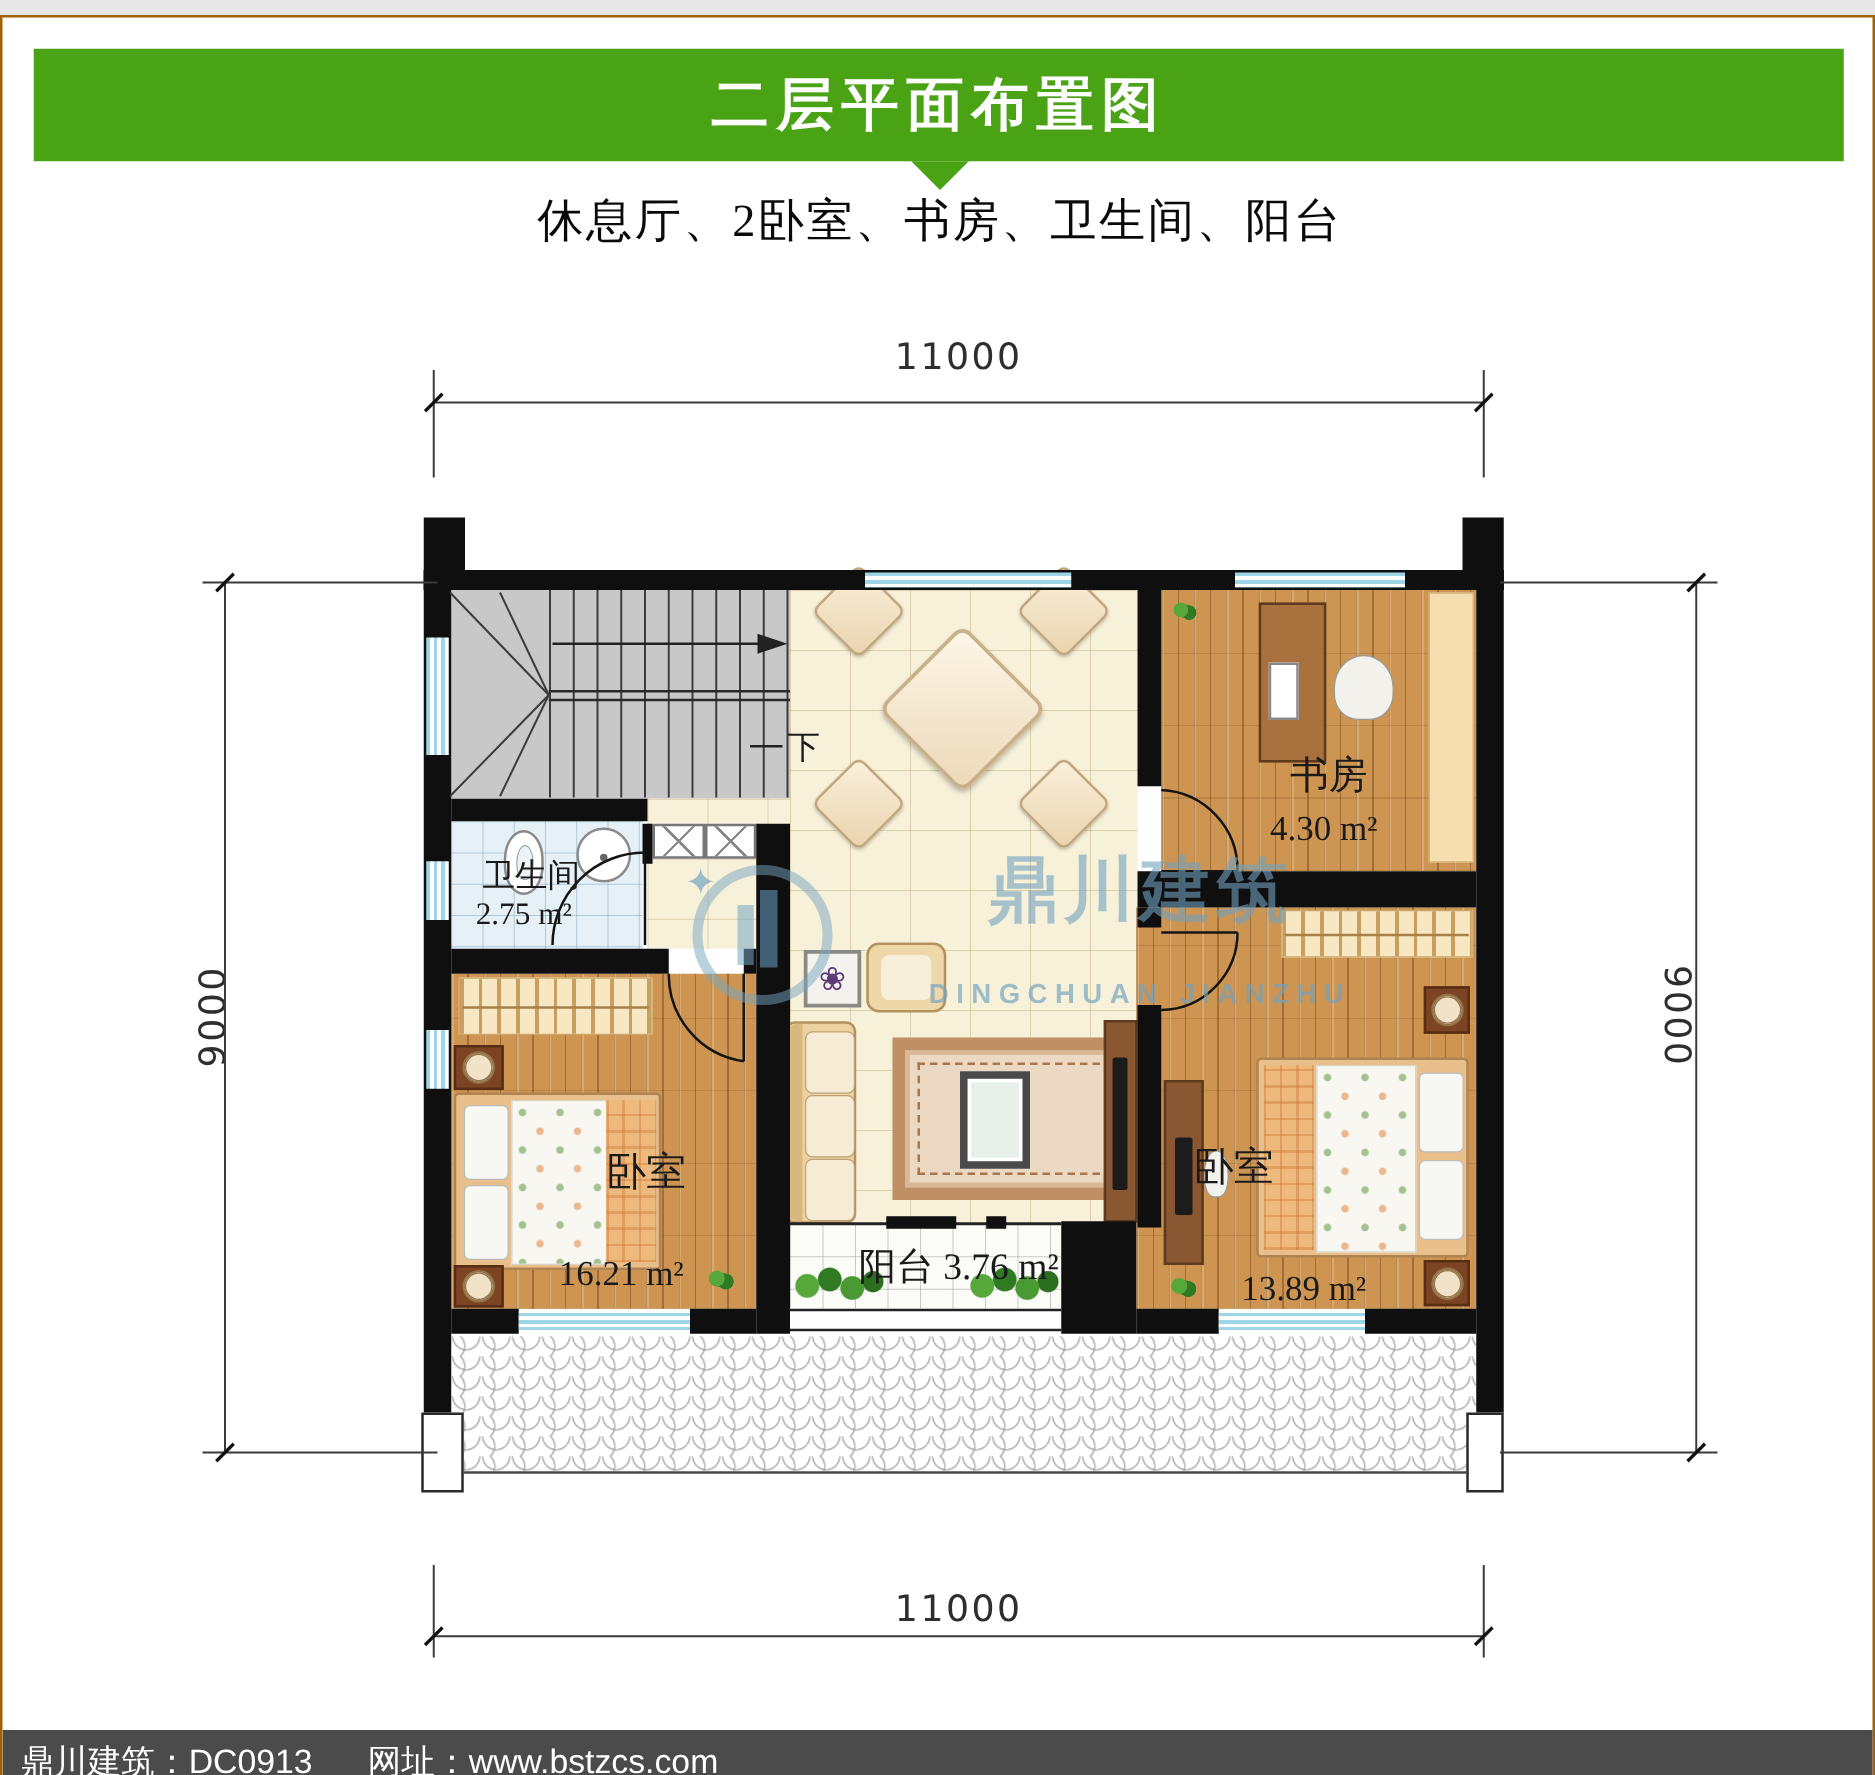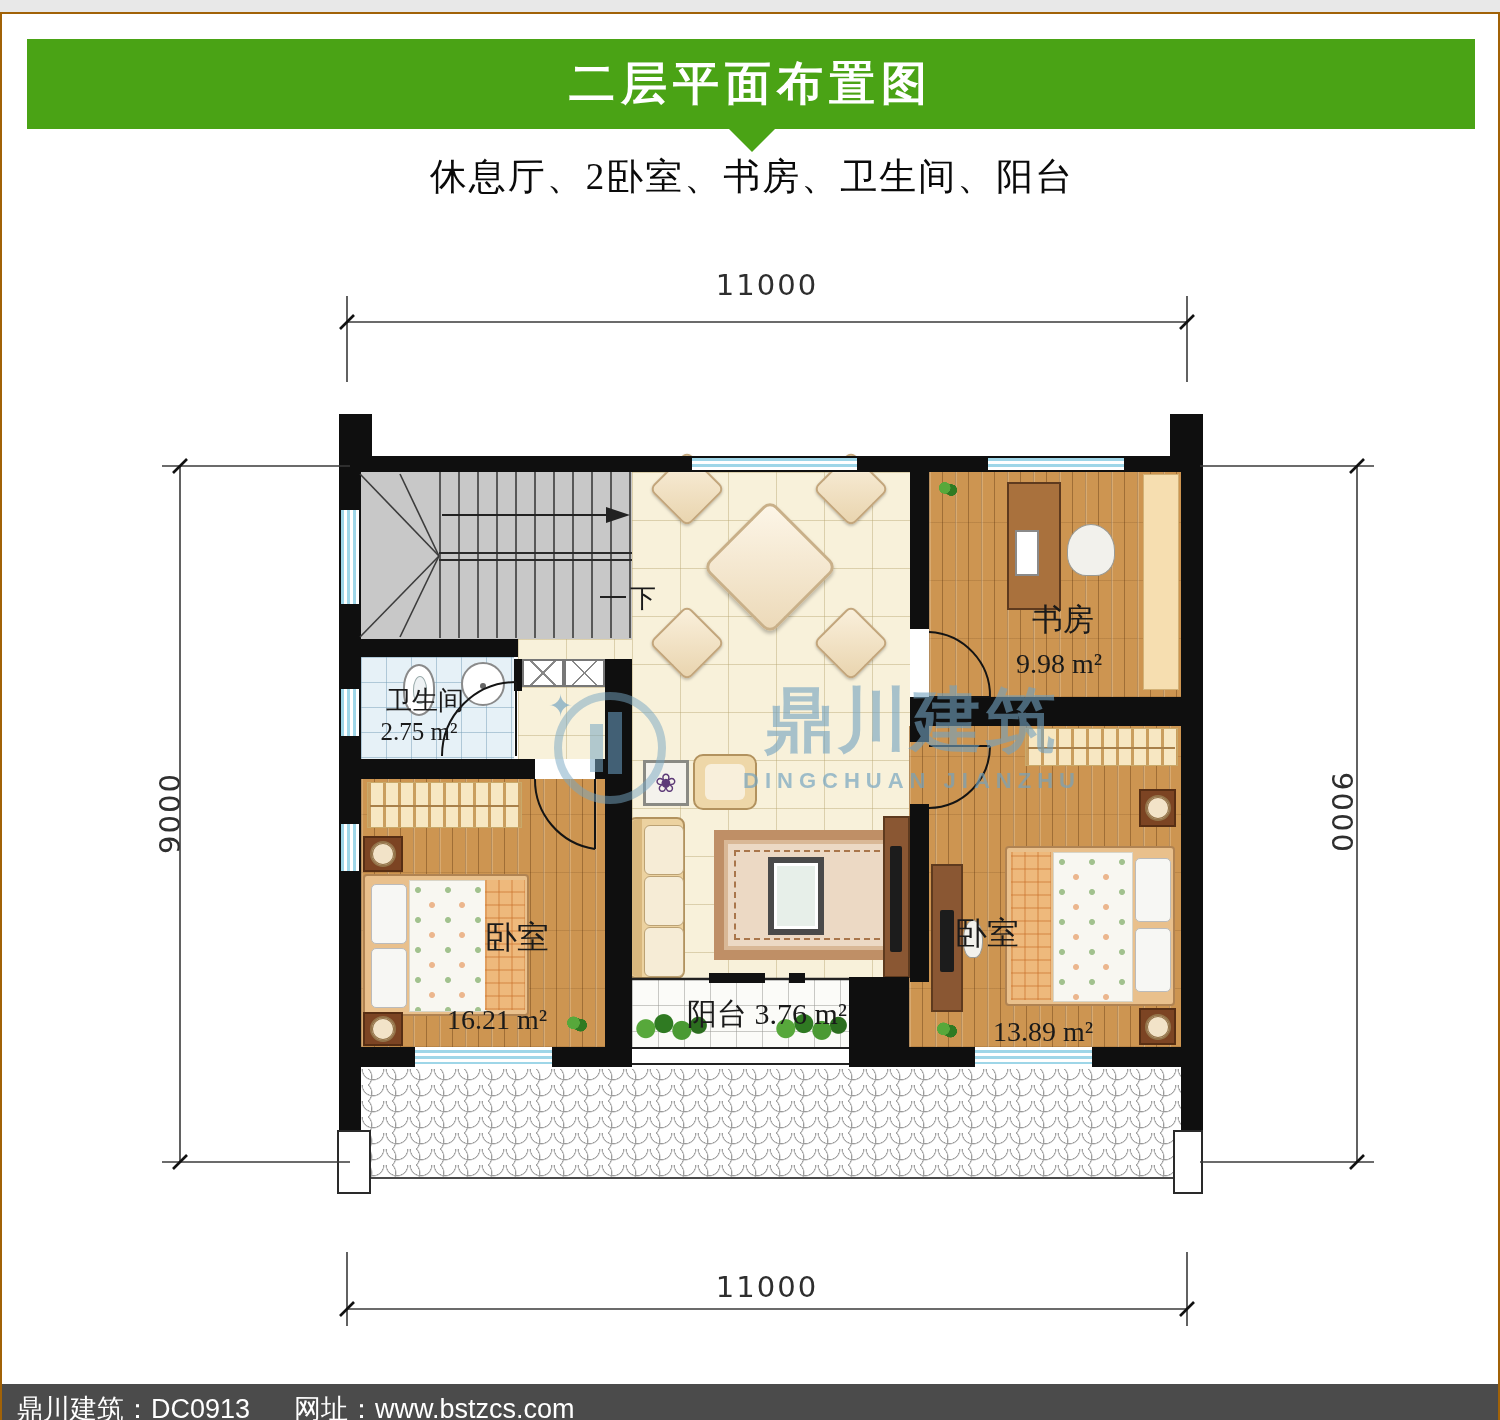--- a/index.html
+++ b/index.html
@@ -110,23 +110,23 @@
   
   .room-label{font-family:"Liberation Serif","DejaVu Serif",serif;color:#1a1a1a;white-space:nowrap;
               transform:translate(-50%,-50%);}
   
   #watermark{left:540px;top:660px;width:600px;height:150px;}
   #wm-logo{position:absolute;left:12px;top:18px;width:112px;height:112px;border-radius:50%;
      border:8px solid rgba(118,165,194,.5);box-sizing:border-box;}
   #wm-logo .b1{position:absolute;left:28px;top:24px;width:13px;height:48px;background:rgba(118,165,194,.55);}
   #wm-logo .b2{position:absolute;left:46px;top:12px;width:14px;height:62px;background:rgba(100,150,185,.6);}
   #wm-logo .star{position:absolute;left:-14px;top:-12px;font-size:30px;color:rgba(118,165,194,.7);}
-  #wm-cn{position:absolute;left:140px;top:0px;width:460px;text-align:center;font-size:70px;font-weight:bold;
+  #wm-cn{position:absolute;left:140px;top:0px;width:460px;text-align:center;font-size:57px;font-weight:bold;
      color:rgba(114,162,192,.6);letter-spacing:4px;font-family:Liberation Serif, serif;}
-  #wm-en{position:absolute;left:140px;top:94px;width:460px;text-align:center;font-size:22px;font-weight:bold;
+  #wm-en{position:absolute;left:140px;top:108px;width:460px;text-align:center;font-size:22px;font-weight:bold;
      color:rgba(114,162,192,.68);letter-spacing:6px;font-family:"Liberation Sans",sans-serif;}
   
   #footer-bar{left:0;top:1370px;width:1500px;height:50px;background:#4b4b4b;color:#ffffff;
      display:flex;align-items:center;gap:44px;padding-left:14px;box-sizing:border-box;
      font-size:27px;font-family:"Liberation Sans",sans-serif;white-space:nowrap;}
   svg.overlay{position:absolute;left:0;top:0;pointer-events:none;}
 </style>
 </head>
 <body>
 
@@ -319,21 +319,21 @@
       <path d="M 927 732 L 988 732"></path>
         <path d="M 988 732 A 62 62 0 0 1 927 794"></path>
     </g>
 
     <line x1="630" y1="965" x2="847" y2="965" stroke="#222" stroke-width="2.4"></line>
     <rect x="707" y="959" width="56" height="10" fill="#111"></rect>
     <rect x="787" y="959" width="16" height="10" fill="#111"></rect>
   </svg>
 
   <div class="abs room-label" style="left:1061px;top:606px;font-size:31px;">书房</div>
-  <div class="abs room-label" style="left:1057px;top:650px;font-size:28px;">9.98 m²</div>
+  <div class="abs room-label" style="left:1057px;top:650px;font-size:28px;">4.30 m²</div>
   <div class="abs room-label" style="left:423px;top:686px;font-size:26px;">卫生间</div>
   <div class="abs room-label" style="left:417px;top:718px;font-size:25px;">2.75 m²</div>
   <div class="abs room-label" style="left:515px;top:924px;font-size:32px;">卧室</div>
   <div class="abs room-label" style="left:495px;top:1006px;font-size:28px;">16.21 m²</div>
   <div class="abs room-label" style="left:985px;top:920px;font-size:32px;">卧室</div>
   <div class="abs room-label" style="left:1041px;top:1018px;font-size:28px;">13.89 m²</div>
   <div class="abs room-label" style="left:765px;top:1000px;font-size:30px;">
     <span>阳台</span>&nbsp;<span>3.76 m²</span>
   </div>
   <div class="abs room-label" style="left:641px;top:584px;font-size:26px;">下</div>

